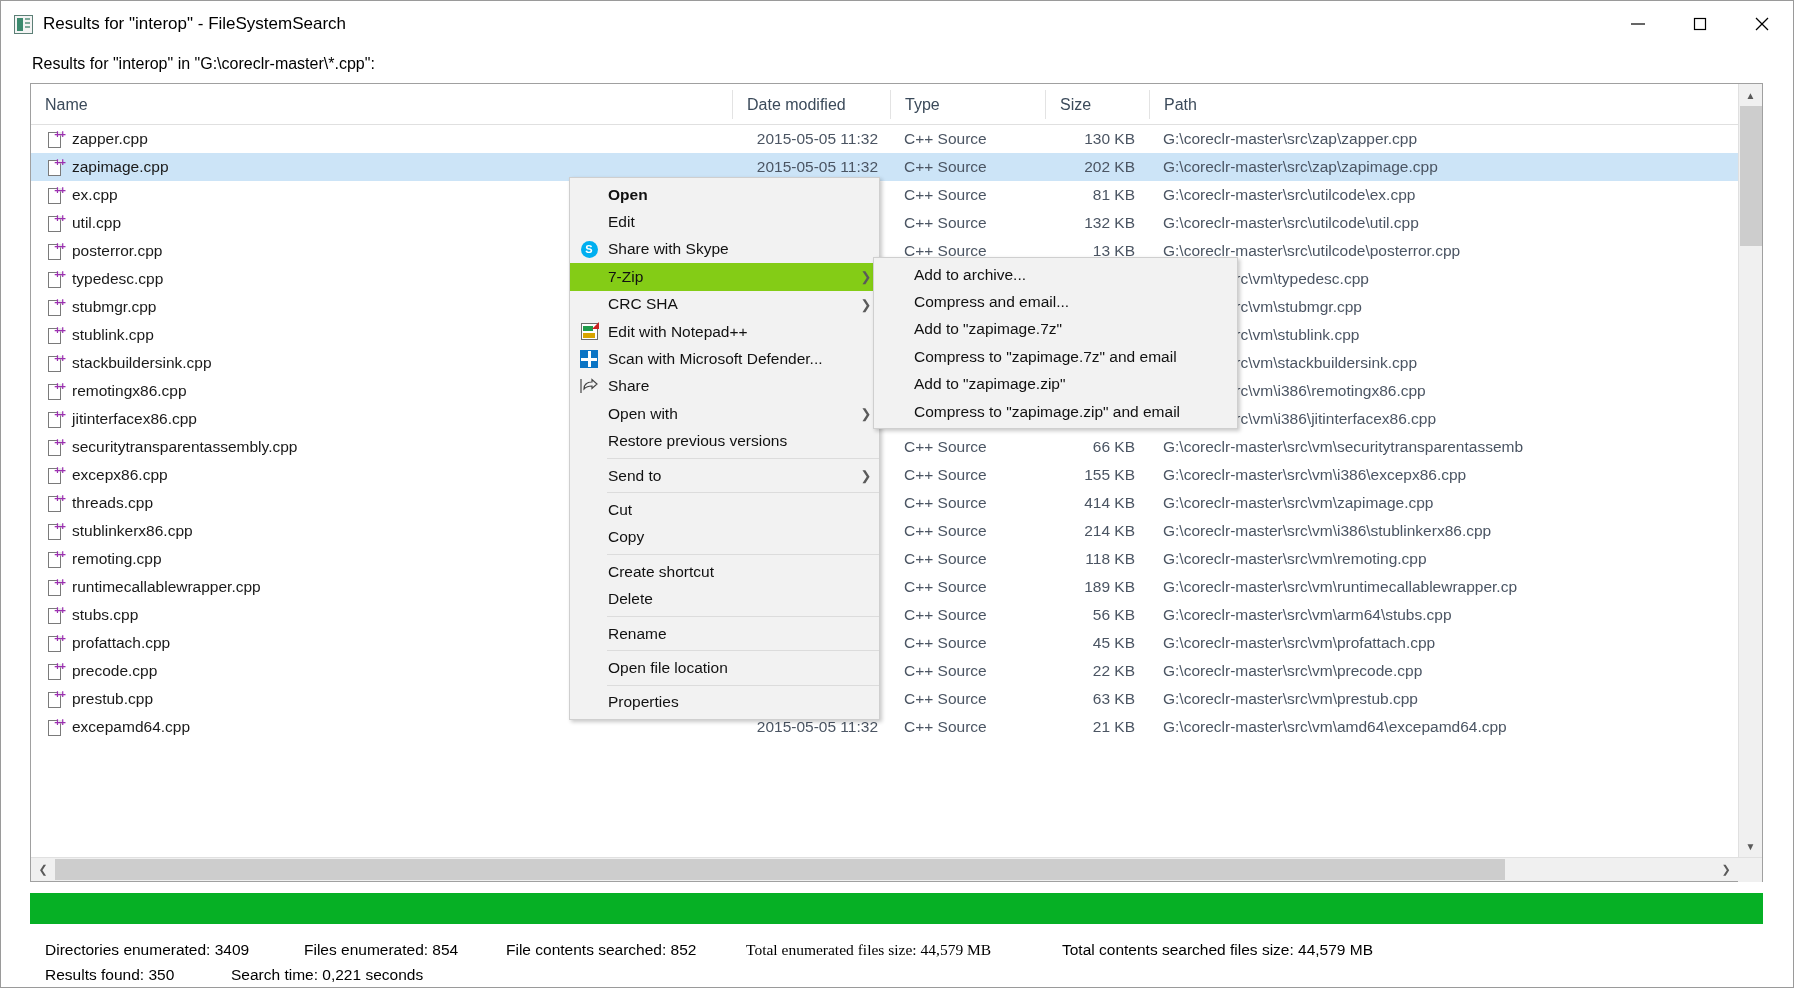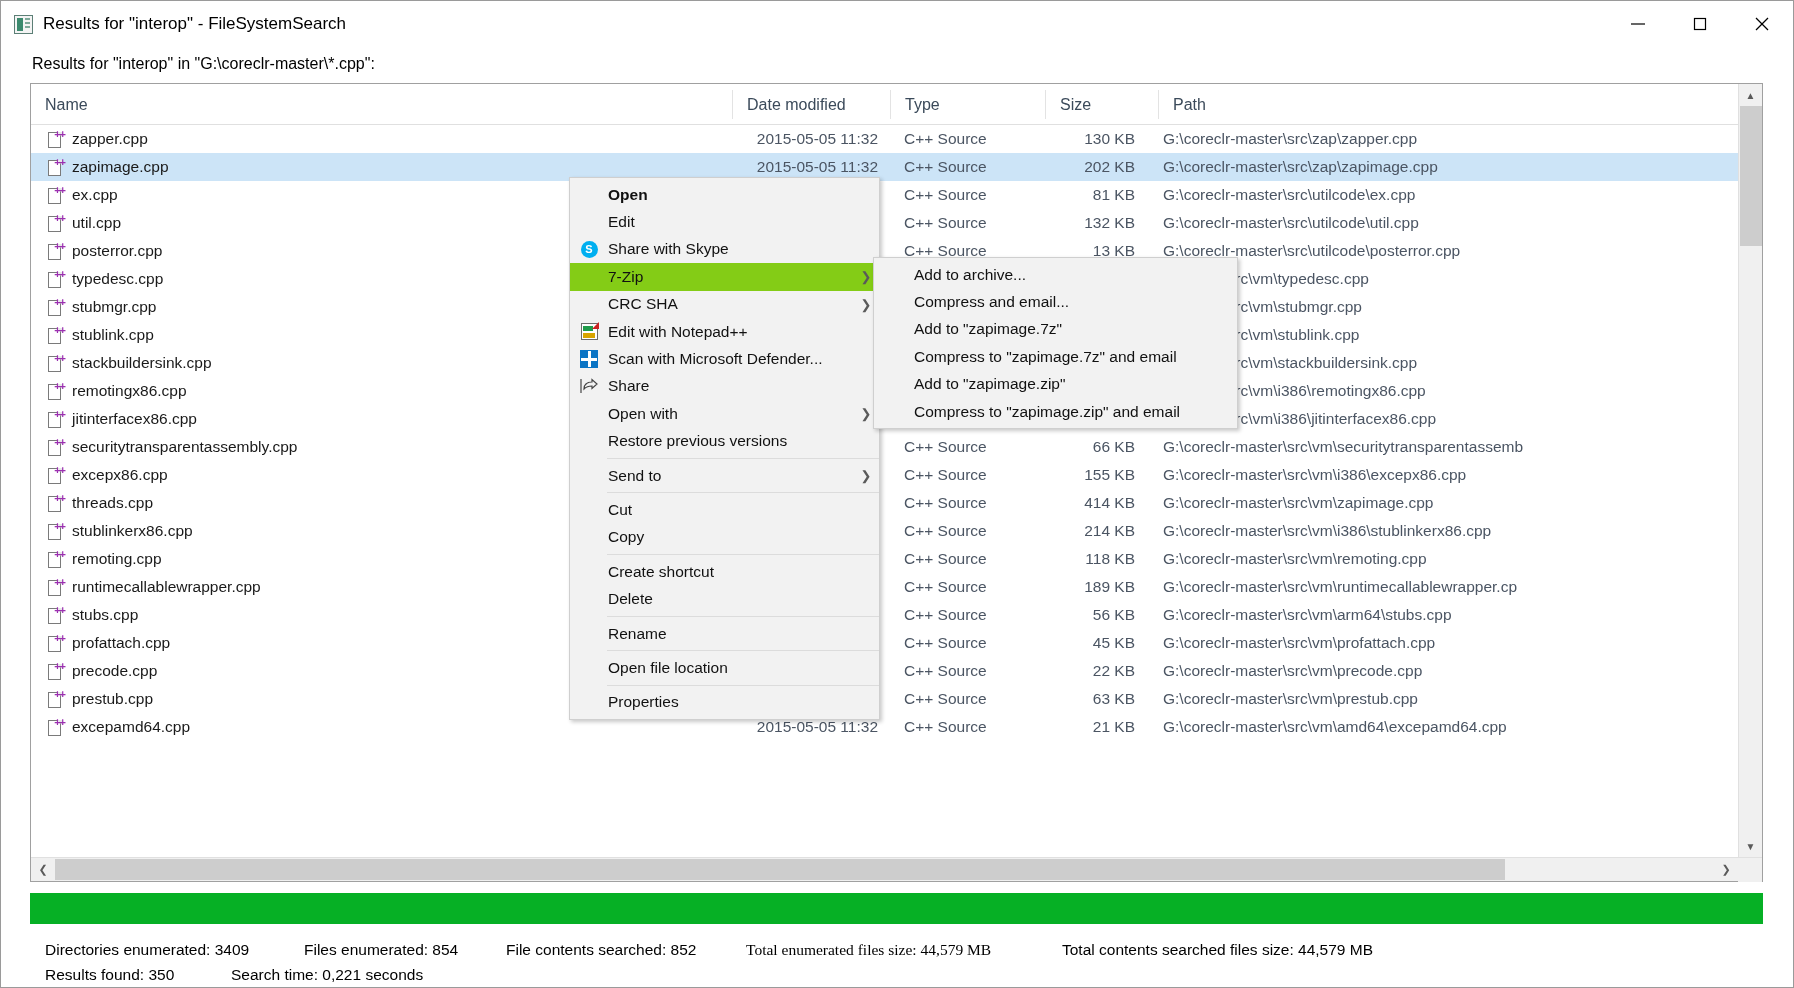--- a/index.html
+++ b/index.html
@@ -137,21 +137,21 @@
     white-space: nowrap;
     overflow: hidden;
   }
   .col-header .hcell + .hcell {
     border-left: 1px solid #e3e3e3;
   }
   .c-name  { width: 701px; }
   .c-date  { width: 158px; }
   .c-type  { width: 155px; }
   .c-size  { width: 104px; }
-  .c-path  { flex: 1; margin-left: 9px; }
+  .c-path  { flex: 1; }
 
   .rows {
     flex: 1;
     min-height: 0;
     overflow: hidden;
   }
   .row {
     display: flex;
     height: 28px;
     align-items: center;

